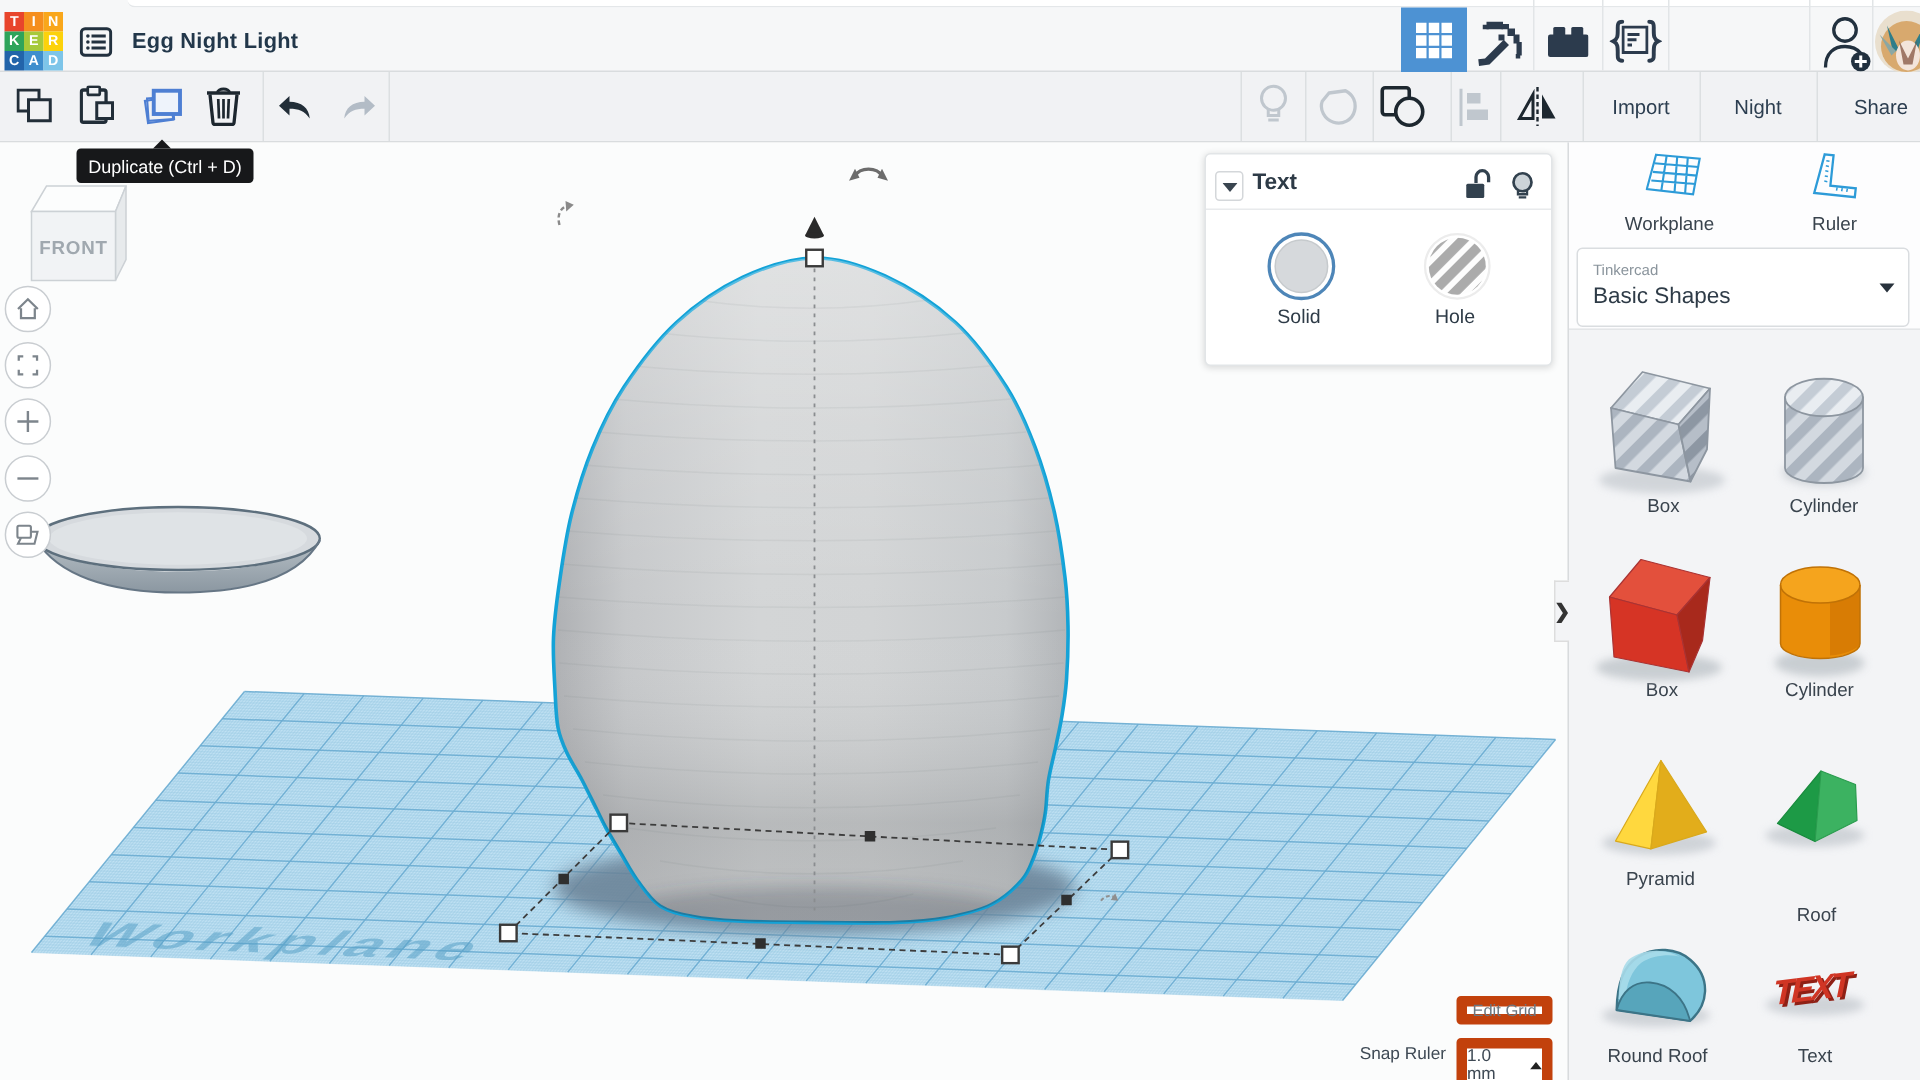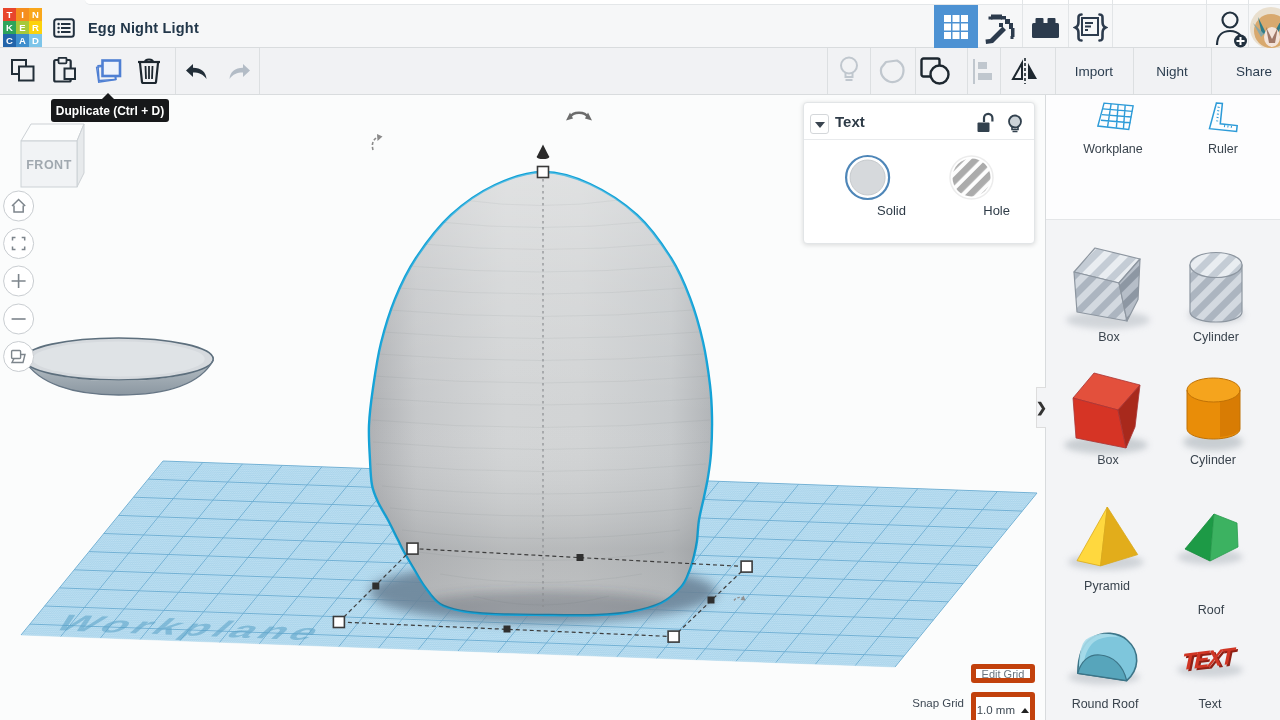--- a/index.html
+++ b/index.html
@@ -11,41 +11,41 @@
 #logo div{color:#fff;font-size:9.5px;font-weight:bold;display:flex;align-items:center;justify-content:center}
 #title{left:88px;top:4px;height:48px;display:flex;align-items:center;font-size:14.5px;font-weight:bold;color:#22374a;letter-spacing:.2px}
 .vsep{width:1px;background:#e2e5e7;top:0;height:47px}
 #whatsnew{top:0;height:48px;left:1113px;width:93px;display:flex;align-items:center;justify-content:center;font-size:14.5px;color:#4b8fc9}
 #gridbtn{left:934px;top:5px;width:44px;height:44px;background:#4d92d3}
 
 #tbar{left:0;top:48px;width:1280px;height:47px;background:#f1f2f4;border-bottom:1px solid #d9dcde}
 .tsep{position:absolute;width:1px;background:#dcdfe1;top:48px;height:46px}
 .tbtxt{position:absolute;top:48px;height:46px;display:flex;align-items:center;justify-content:center;font-size:13.5px;color:#2c3e50}
 
-#tip{left:51px;top:99px;width:118px;height:23px;background:#17181a;border-radius:3px;color:#fff;font-size:12px;font-weight:bold;display:flex;align-items:center;justify-content:center;z-index:30}
+#tip{left:51px;top:99px;width:118px;height:23px;background:#17181a;border-radius:3px;color:#fff;font-size:12px;font-weight:normal;display:flex;align-items:center;justify-content:center;z-index:30}
 #tip:before{content:"";position:absolute;top:-6px;left:51px;border:6px solid transparent;border-top:none;border-bottom:6px solid #17181a}
 
 #canvas{left:0;top:95px;width:1045px;height:625px;background:#fbfcfc}
 
 #side{left:1045px;top:95px;width:235px;height:625px;background:#f3f4f6;border-left:1px solid #d8dbdd}
 #sidetop{left:1046px;top:95px;width:234px;height:124px;background:#fdfdfe}
 .sidelabel{position:absolute;font-size:12.5px;color:#39434d;text-align:center}
 #dd{left:1051px;top:165px;width:222px;height:53px;background:#fff;border:1px solid #dadde0;border-radius:4px}
 #dd .small{position:absolute;left:10px;top:9px;font-size:10px;color:#8a949c}
 #dd .big{position:absolute;left:10px;top:23px;font-size:15px;color:#2e3b47}
 #ddsep{left:1046px;top:219px;width:234px;height:1px;background:#e4e6e8}
 #collapse{left:1036px;top:387px;width:10px;height:41px;background:#f3f4f6;border:1px solid #ddd;border-right:none;display:flex;align-items:center;justify-content:center;font-size:13px;color:#333;font-weight:bold}
 
 #panel{left:803px;top:102px;width:232px;height:142px;background:#fff;border:1px solid #e2e5e7;border-radius:4px;box-shadow:0 1px 5px rgba(0,0,0,.14);z-index:20}
 #panel .hd{position:absolute;left:0;top:0;width:100%;height:37px;border-bottom:1px solid #e8eaec}
 #panel .ddbtn{position:absolute;left:6px;top:11px;width:19px;height:20px;border:1px solid #d4d7da;border-radius:3px;background:#fff}
 #panel .ttl{position:absolute;left:31px;top:10px;font-size:15px;font-weight:bold;color:#2e3b47}
-.cname{position:absolute;font-size:13px;color:#2e3b47;text-align:right;z-index:25}
+.cname{position:absolute;font-size:13px;color:#2e3b47;text-align:center;z-index:25}
 
-.miniBtn{position:absolute;background:#fff;border:5px solid #c2410c;border-radius:3px;display:flex;align-items:center;justify-content:center}
+.miniBtn{position:absolute;background:#fff;border:7px solid #c2410c;border-radius:3px;display:flex;align-items:center;justify-content:center}
 </style></head>
 <body>
 <div id="app">
 <div id="hdr" class="abs"></div>
 <div id="tab" class="abs"></div>
 <div id="logo" class="abs">
       <div style="background:#e8452c">T</div>
       <div style="background:#f58e1e">I</div>
       <div style="background:#f9a71b">N</div>
       <div style="background:#2ea45b">K</div>
@@ -874,20 +874,27 @@
 <polygon points="8,1 41,4 36,31 1,27"></polygon>
 <path d="M16,1.8 L12,28 M24,2.5 L22,29 M32,3.2 L30,30 M6.8,7.5 L40,10.3 M5.6,14 L39,16.8 M4.4,20.5 L38,23.2"></path>
 </g>
     </svg>
 <svg class="abs" style="left:1208px;top:102px" width="31" height="34" viewBox="0 0 36 40">
 <g stroke="#2d9bd8" stroke-width="1.8" fill="none">
 <path d="M8 2 L15 2 L15 26 L35 26 L35 33 L3 33 Z" transform="rotate(6 18 18)"></path>
 <path d="M11 6 L13.5 6.5 M10.6 10 L13 10.5 M10.2 14 L12.6 14.5 M9.8 18 L12.2 18.5 M9.4 22 L11.8 22.5 M19 29.5 L19.5 27 M23 30 L23.5 27.5 M27 30.5 L27.5 28" stroke-width="1.2"></path>
 </g>
     </svg>
+<div id="dd" class="abs">
+      <div class="small">Tinkercad</div>
+      <div class="big">Basic Shapes</div>
+<svg style="position:absolute;right:8px;top:22px" width="12" height="8">
+        <path d="M1 1 L6 7 L11 1 Z" fill="#28323c"></path>
+      </svg>
+    </div>
 <div id="ddsep" class="abs"></div>
 <div id="collapse" class="abs">❯</div>
 <svg class="abs" style="left:1046px;top:220px;z-index:5" width="234" height="500" viewBox="0 0 234 500">
 <defs>
 <pattern id="stF" width="14" height="14" patternUnits="userSpaceOnUse" patternTransform="rotate(45)">
 <rect width="14" height="14" fill="#d3d9e0"></rect>
           <rect width="7" height="14" fill="#acb5c0"></rect>
         </pattern>
 <pattern id="stT" width="14" height="14" patternUnits="userSpaceOnUse" patternTransform="rotate(45)">
 <rect width="14" height="14" fill="#e9edf1"></rect>
@@ -976,17 +983,17 @@
 <circle cx="866.6" cy="176.5" r="21.5" fill="#fff" stroke="#4e86b8" stroke-width="2.2"></circle>
 <circle cx="866.6" cy="176.5" r="17.5" fill="#d6d9dc" stroke="#c6cacd" stroke-width="1"></circle>
 <circle cx="970.5" cy="176.5" r="21.5" fill="none" stroke="#ececec" stroke-width="1.5"></circle>
 <circle cx="970.5" cy="176.5" r="19" fill="url(#holeP)"></circle>
 </g>
       </svg>
 </div>
 <div class="cname" style="left:826px;top:203px;width:80px">Solid</div>
 <div class="cname" style="left:930px;top:203px;width:80px">Hole</div>
 <div class="miniBtn" style="left:971px;top:664px;width:64px;height:19px;font-size:11px;color:#6b7680">Edit Grid</div>
-<div class="abs" style="left:900px;top:697px;width:64px;text-align:right;font-size:11.5px;color:#3e4954">Snap Grid</div>
+<div class="abs" style="left:900px;top:697px;width:64px;text-align:right;font-size:11.5px;color:#3e4954">Snap Ruler</div>
 <div class="miniBtn" style="left:971px;top:692px;width:64px;height:35px;font-size:11.5px;color:#3e4954">1.0 mm&nbsp;&nbsp;<svg width="8" height="5" style="margin-top:1px">
         <path d="M0 5 L4 0 L8 5 Z" fill="#222"></path>
       </svg></div>
 <div id="tip" class="abs">Duplicate (Ctrl + D)</div>
 </div>
 </body></html>

